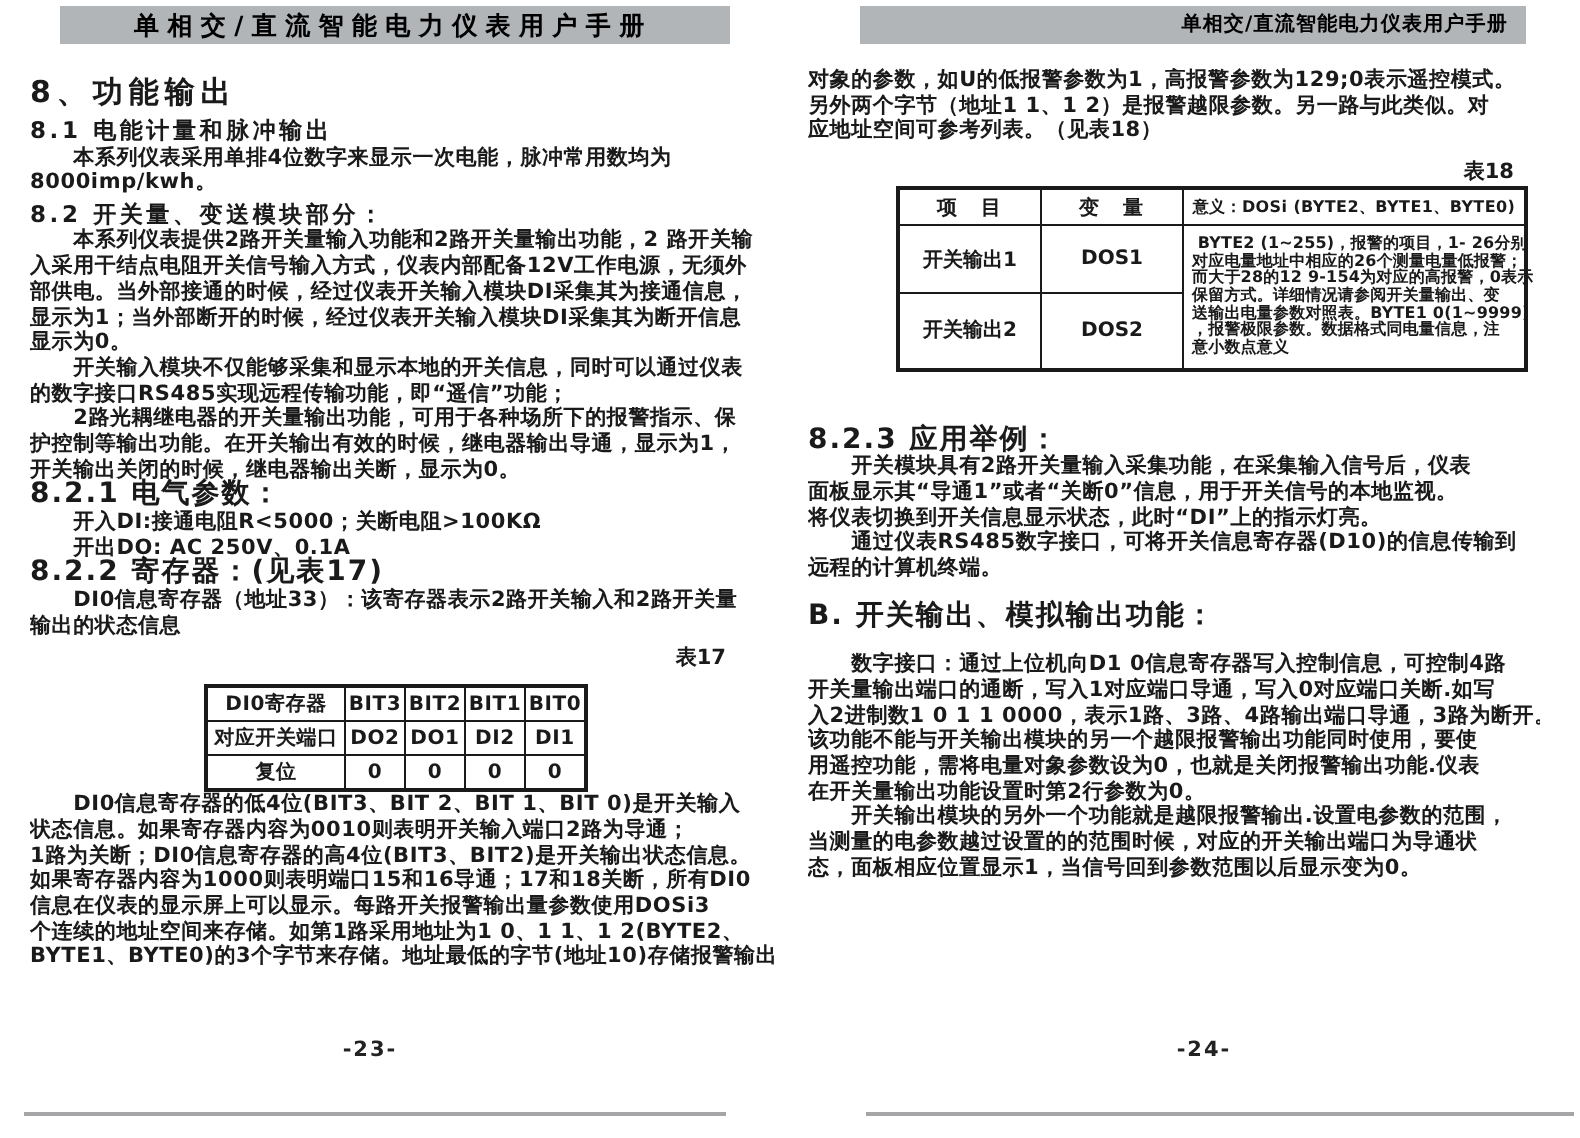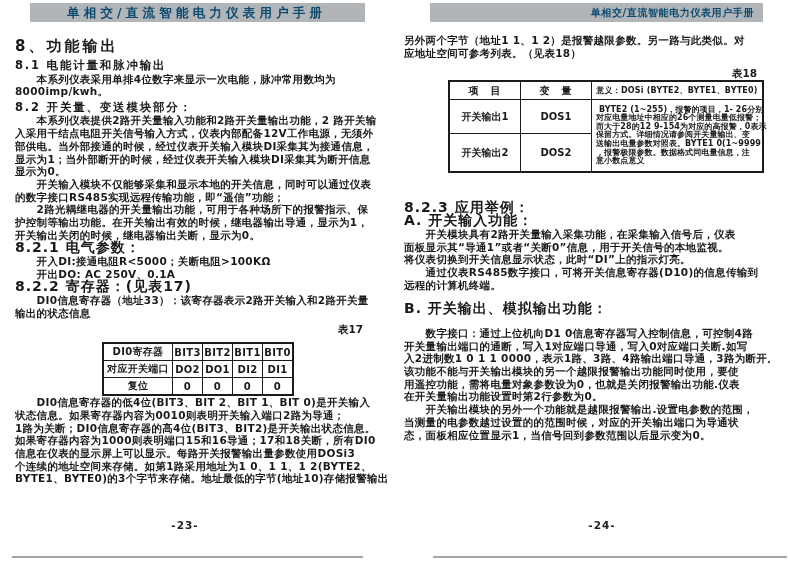--- a/index.html
+++ b/index.html
@@ -1,18 +1,18 @@
 <!DOCTYPE html>
 <html><head>
 <meta charset="utf-8">
 <style>
   html,body{margin:0;padding:0;background:#fff;}
   .sheet{position:relative;width:790px;height:569px;background:#fff;overflow:hidden;
          font-family:"DejaVu Sans",sans-serif;color:#1a1a1a;}
-  .hdr{position:absolute;top:3px;height:19px;background:#b1b5b8;color:#0c4a6e;
+  .hdr{position:absolute;top:3px;height:19px;background:#b1b5b8;color:#000000;
        font-weight:bold;box-sizing:border-box;}
   .hdr-l{left:30px;width:335px;font-size:12.5px;letter-spacing:4.2px;line-height:19px;padding-left:37px;}
   .hdr-r{left:430px;width:333px;font-size:10px;letter-spacing:0.6px;line-height:19px;
          text-align:right;padding-right:9px;}
   .page{position:absolute;top:34px;font-weight:bold;overflow:hidden;}
   .pl{left:15px;width:378px;height:500px;}
   .pr{left:404px;width:366px;height:500px;}
   .h1{font-size:15px;line-height:20px;letter-spacing:3px;margin:2px 0 3px 0;}
   .h2{font-size:11.5px;line-height:13.5px;letter-spacing:1.8px;margin-top:3px;}
   .h3{font-size:14px;line-height:13.5px;letter-spacing:1px;}
@@ -126,20 +126,21 @@
         <div class="tl">1路为关断；DI0信息寄存器的高4位(BIT3、BIT2)是开关输出状态信息。</div>
         <div class="tl">如果寄存器内容为1000则表明端口15和16导通；17和18关断，所有DI0</div>
         <div class="tl">信息在仪表的显示屏上可以显示。每路开关报警输出量参数使用DOSi3</div>
         <div class="tl">个连续的地址空间来存储。如第1路采用地址为1 0、1 1、1 2(BYTE2、</div>
         <div class="tl">BYTE1、BYTE0)的3个字节来存储。地址最低的字节(地址10)存储报警输出</div>
       </div>
   </section>
 
   <section class="page pr">
     <div class="para">
+        <div class="tl">对象的参数，如U的低报警参数为1，高报警参数为129;0表示遥控模式。</div>
         <div class="tl">另外两个字节（地址1 1、1 2）是报警越限参数。另一路与此类似。对</div>
         <div class="tl">应地址空间可参考列表。（见表18）</div>
       </div>
     <div class="tlabel t18label">表18</div>
     <table class="t18">
       <tbody>
           <tr>
         <th class="c0">项　目</th>
         <th class="c1">变　量</th>
         <th class="c2 meaning">意义：DOSi (BYTE2、BYTE1、BYTE0)</th>
@@ -157,21 +158,20 @@
               <div class="tl">意小数点意义</div>
             </td>
       </tr>
       <tr class="r2">
         <td class="c0">开关输出2</td>
         <td class="c1">DOS2</td>
       </tr>
     </tbody>
       </table>
     <div class="h3 mt823">8.2.3 应用举例：</div>
-    <div class="h3">A. 开关输入功能：</div>
     <div class="para">
         <div class="tl">　　开关模块具有2路开关量输入采集功能，在采集输入信号后，仪表</div>
         <div class="tl">面板显示其“导通1”或者“关断0”信息，用于开关信号的本地监视。</div>
         <div class="tl">将仪表切换到开关信息显示状态，此时“DI”上的指示灯亮。</div>
       </div>
     <div class="para">
         <div class="tl">　　通过仪表RS485数字接口，可将开关信息寄存器(D10)的信息传输到</div>
         <div class="tl">远程的计算机终端。</div>
       </div>
     <div class="h3 mtB">B. 开关输出、模拟输出功能：</div>

